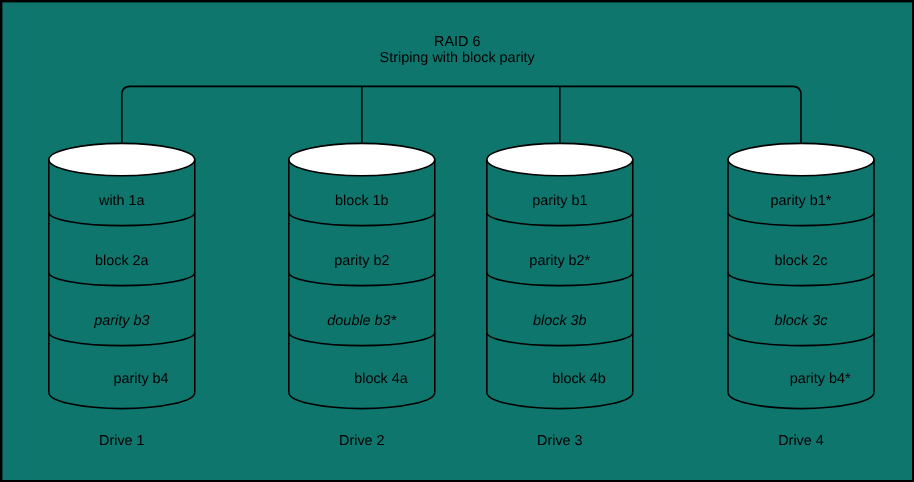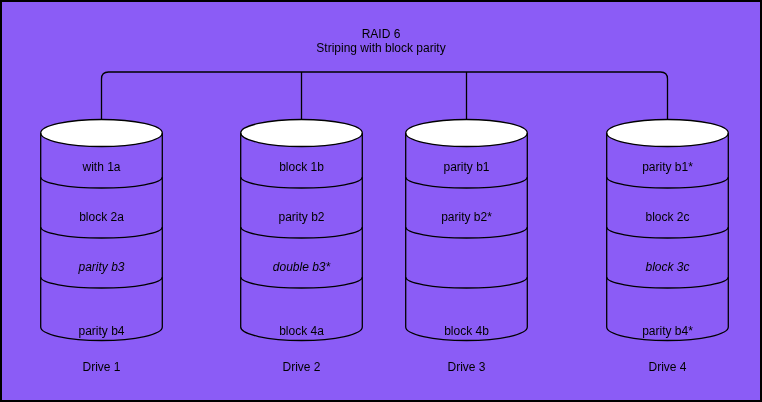--- a/index.html
+++ b/index.html
@@ -7,21 +7,21 @@
     padding: 0;
     background: #ffffff;
     font-family: "Liberation Sans", sans-serif;
   }
   .canvas {
     position: relative;
     width: 762px;
     height: 402px;
     box-sizing: border-box;
     border: 2px solid #000000;
-    background: #8b5cf6;
+    background: #0f766e;
     overflow: hidden;
   }
   .title {
     position: absolute;
     left: 0;
     top: 25px;
     width: 100%;
     text-align: center;
     font-size: 12px;
     line-height: 14px;
@@ -55,21 +55,21 @@
     width: 100%;
     height: 16px;
     line-height: 16px;
     text-align: center;
     font-size: 12px;
     color: #000000;
   }
   .blk-0 { top: 40px; }
   .blk-1 { top: 90px; }
   .blk-2 { top: 140px; font-style: italic; }
-  .blk-3 { top: 204px; }
+  .blk-3 { top: 188px; padding-left: 16px; }
   .drive-label {
     position: absolute;
     left: 0;
     top: 240px;
     width: 100%;
     height: 16px;
     line-height: 16px;
     text-align: center;
     font-size: 12px;
     color: #000000;
@@ -140,20 +140,21 @@
         <path d="M 0.7 14 L 0.7 208"></path>
         <path d="M 122.3 14 L 122.3 208"></path>
         <path d="M 0.7 58 A 60.8 11 0 0 0 122.3 58"></path>
         <path d="M 0.7 108 A 60.8 11 0 0 0 122.3 108"></path>
         <path d="M 0.7 158 A 60.8 11 0 0 0 122.3 158"></path>
         <path d="M 0.7 208 A 60.8 13.5 0 0 0 122.3 208"></path>
       </g>
     </svg>
     <div class="blk blk-0">parity b1</div>
     <div class="blk blk-1">parity b2*</div>
+    <div class="blk blk-2">block 3b</div>
     <div class="blk blk-3">block 4b</div>
     <div class="drive-label">Drive 3</div>
   </div>
 
   <div class="drive d4">
     <svg class="cyl" viewBox="0 0 123 222" xmlns="http://www.w3.org/2000/svg">
       <g fill="none" stroke="#000000" stroke-width="1.3">
         <ellipse cx="61.5" cy="14" rx="60.8" ry="13.5" fill="#ffffff"></ellipse>
         <path d="M 0.7 14 L 0.7 208"></path>
         <path d="M 122.3 14 L 122.3 208"></path>

